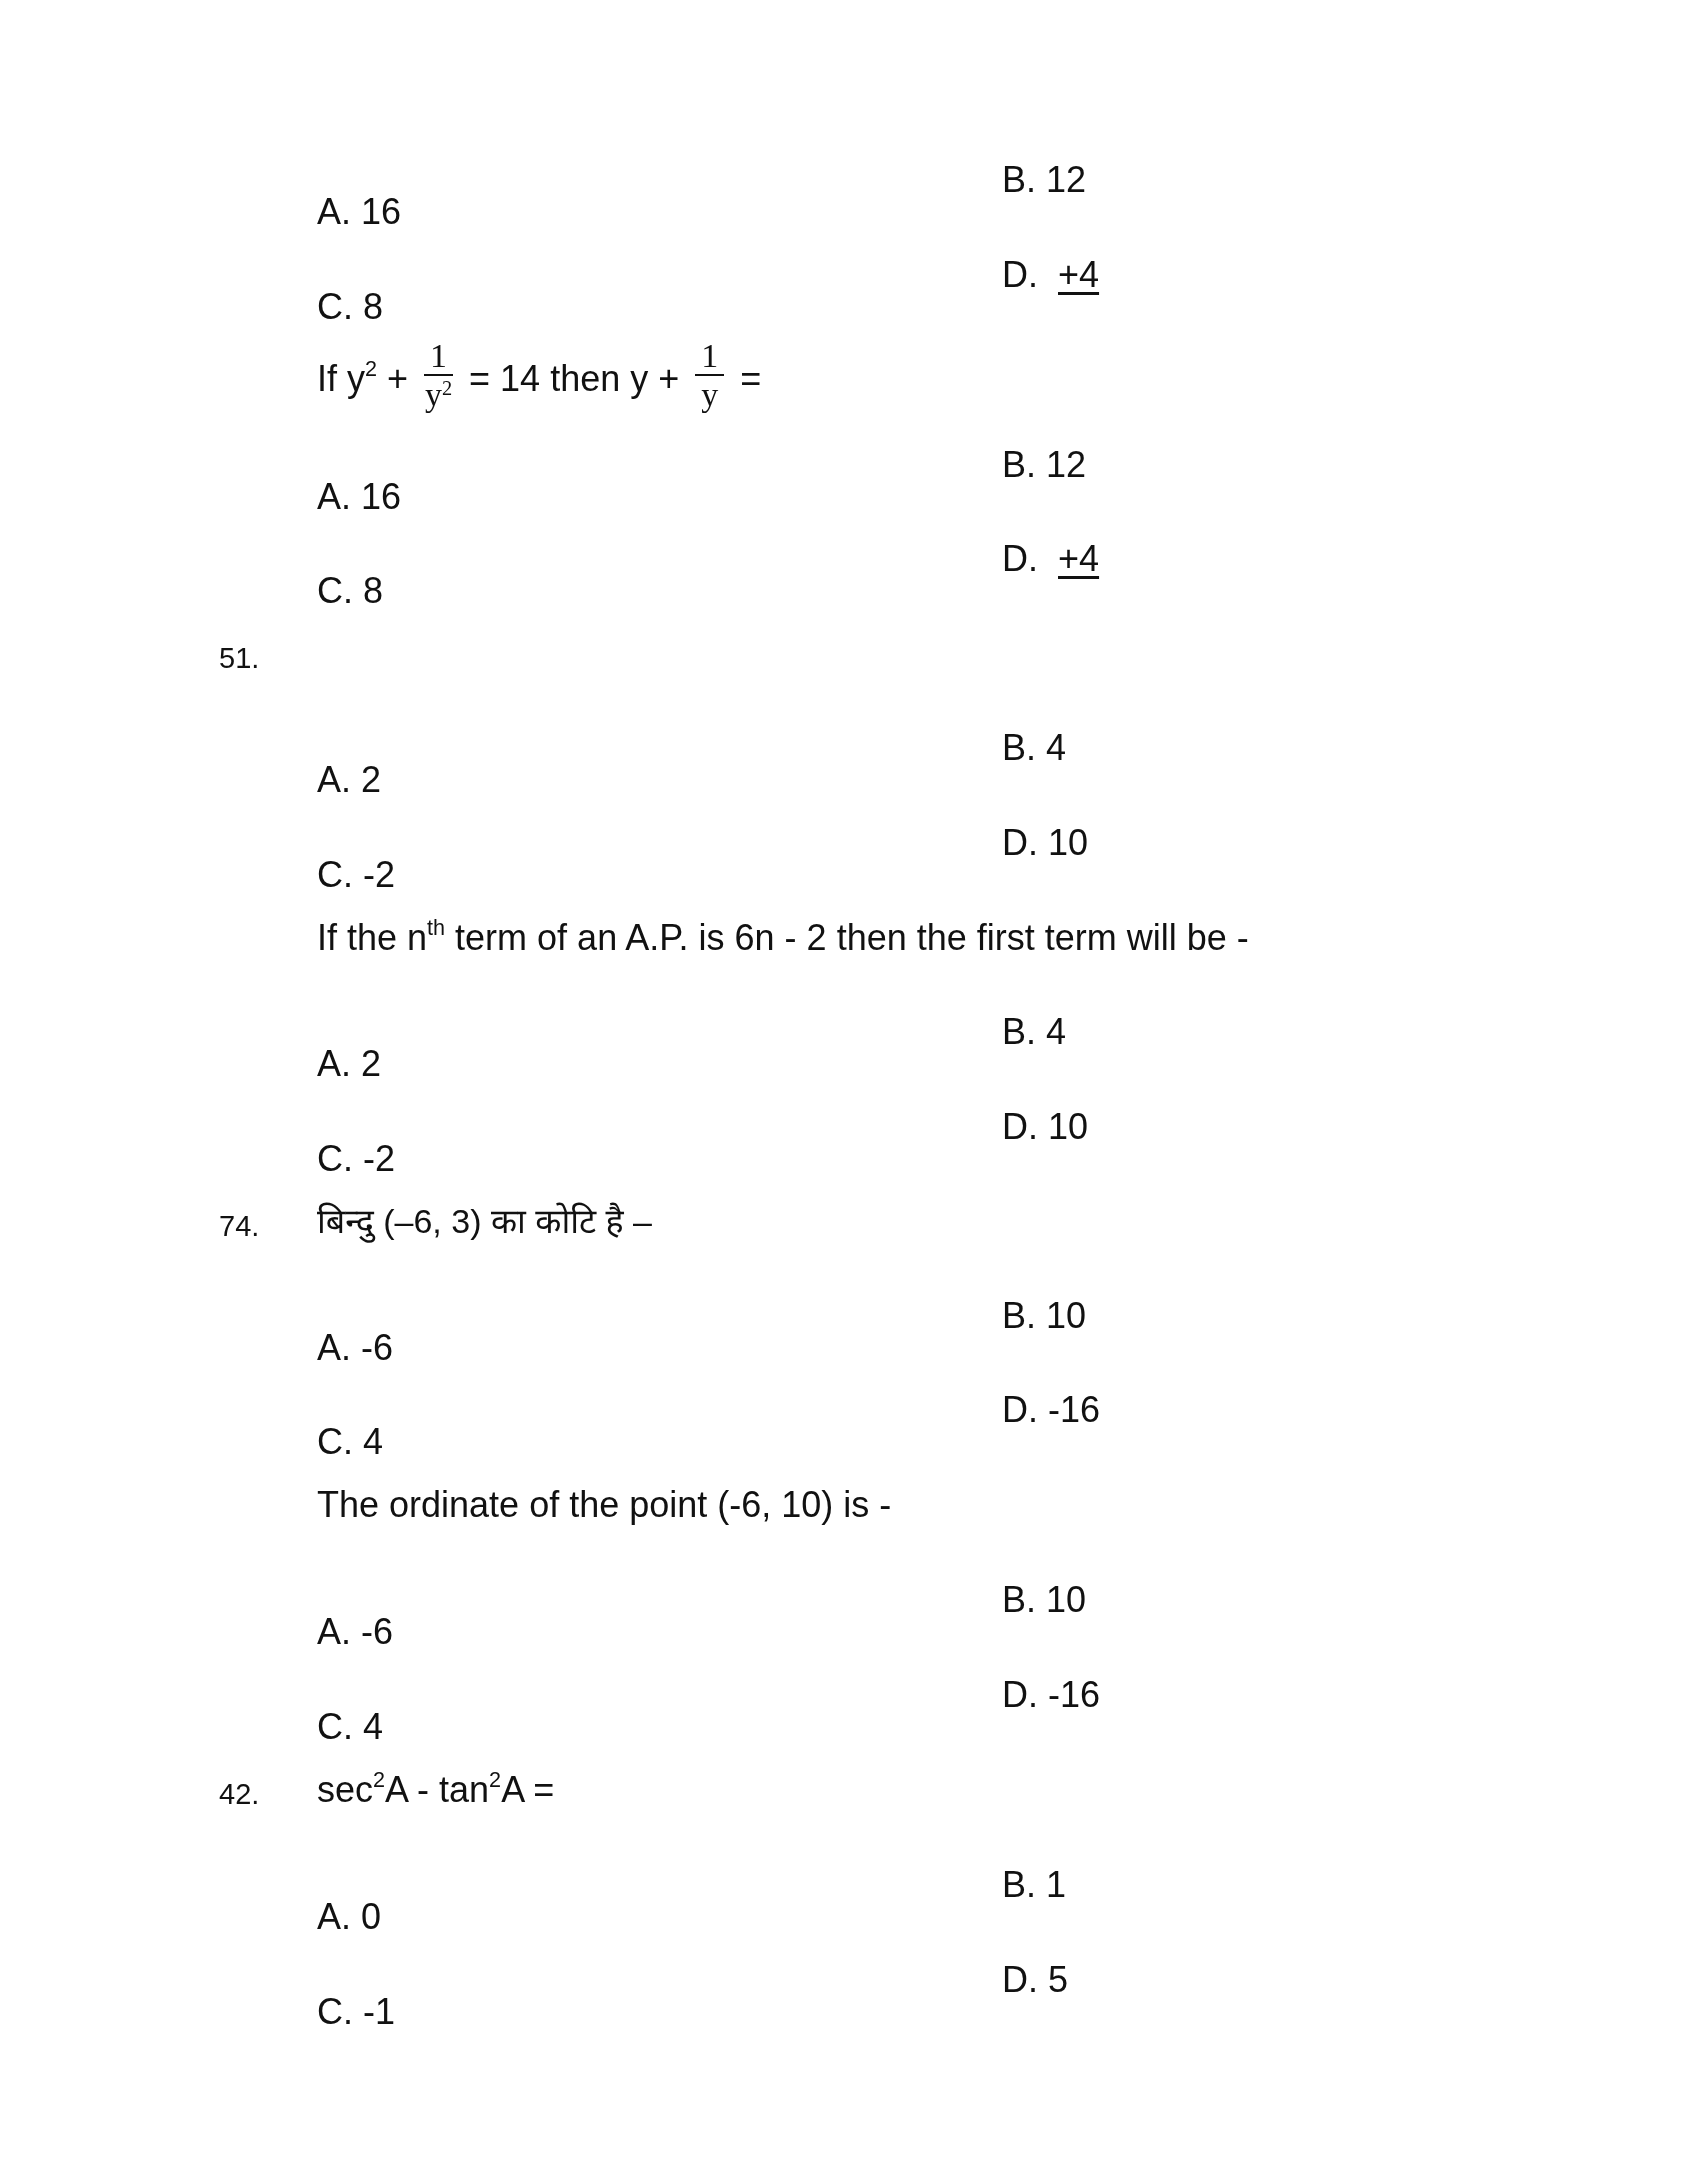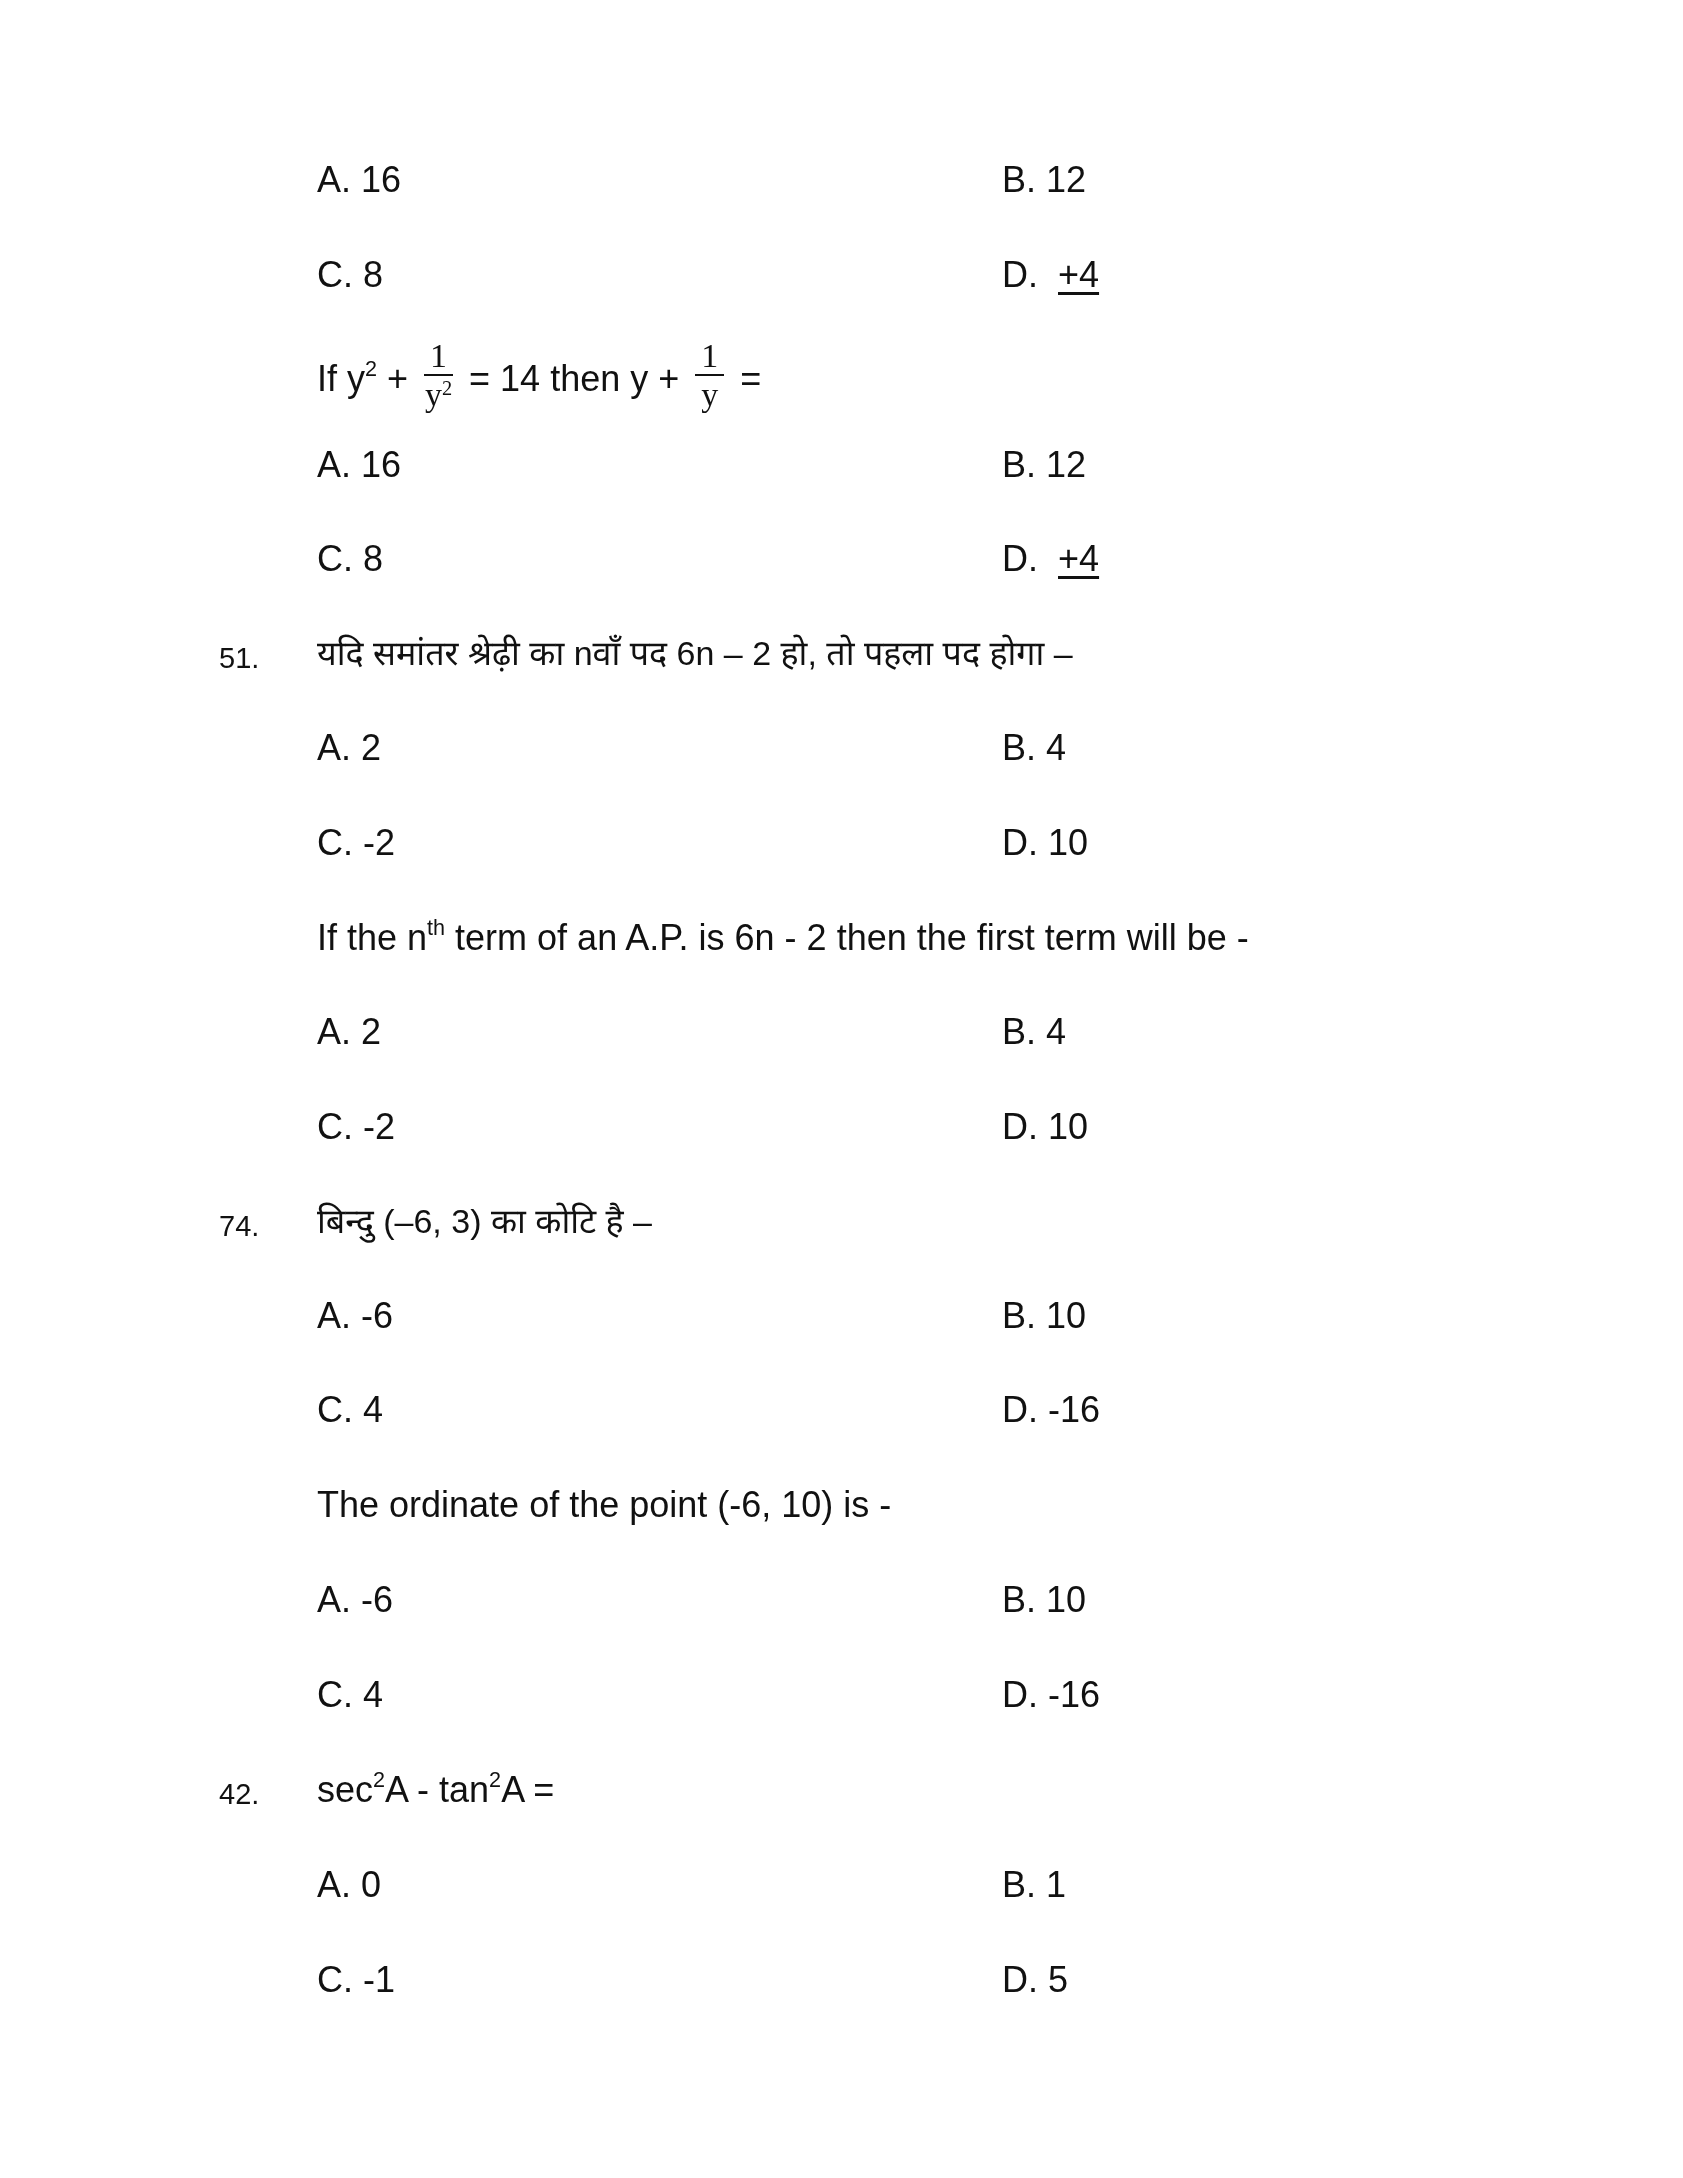--- a/index.html
+++ b/index.html
@@ -1,20 +1,20 @@
 <!DOCTYPE html>
 <html><head>
 <meta charset="utf-8">
 <style>
   html, body { margin:0; padding:0; background:#ffffff; }
   body { width:1683px; height:2178px; position:relative; overflow:hidden;
          font-family:"Liberation Sans", sans-serif; color:#111; }
   .row { position:absolute; left:0; width:1683px; height:59px; }
   .txt { position:absolute; font-size:36px; line-height:1; white-space:nowrap; }
-  .opt-a { left:317px; }
+  .opt-a { left:317px;margin-top:32px; }
   .opt-b { left:1002px; }
   .qnum { position:absolute; left:219px; font-size:29px; line-height:1; }
   .qtext { left:317px; }
   .pm { text-decoration:underline; text-decoration-thickness:3px; text-underline-offset:5px; }
   sup { font-size:60%; vertical-align:0.7em; line-height:0; }
   .frac { display:inline-block; vertical-align:middle; text-align:center;
           font-family:"Liberation Serif", serif; font-size:34px; margin:0 16px; position:relative; top:-6px; }
   .frac .num { display:block; padding:0 6px; border-bottom:2px solid #111; line-height:1.05; }
   .frac .den { display:block; line-height:1.1; }
   .frac sup { font-size:60%; vertical-align:0.55em; }
@@ -38,21 +38,20 @@
   <span class="txt opt-a">A.  16</span>
   <span class="txt opt-b">B.  12</span>
 </div>
 <div class="row" style="top:541px">
   <span class="txt opt-a">C.  8</span>
   <span class="txt opt-b"><span style="white-space:pre">D.  </span><span class="pm">+4</span></span>
 </div>
 
 <div class="row" style="top:636px">
   <span class="qnum" style="top:8px">51.</span>
-  <span class="txt qtext" style="font-size:34px">यदि समांतर श्रेढ़ी का nवाँ पद 6n – 2 हो, तो पहला पद होगा –</span>
 </div>
 <div class="row" style="top:730px">
   <span class="txt opt-a">A. 2</span>
   <span class="txt opt-b">B.  4</span>
 </div>
 <div class="row" style="top:825px">
   <span class="txt opt-a">C. -2</span>
   <span class="txt opt-b">D.  10</span>
 </div>
 <div class="row" style="top:920px">

